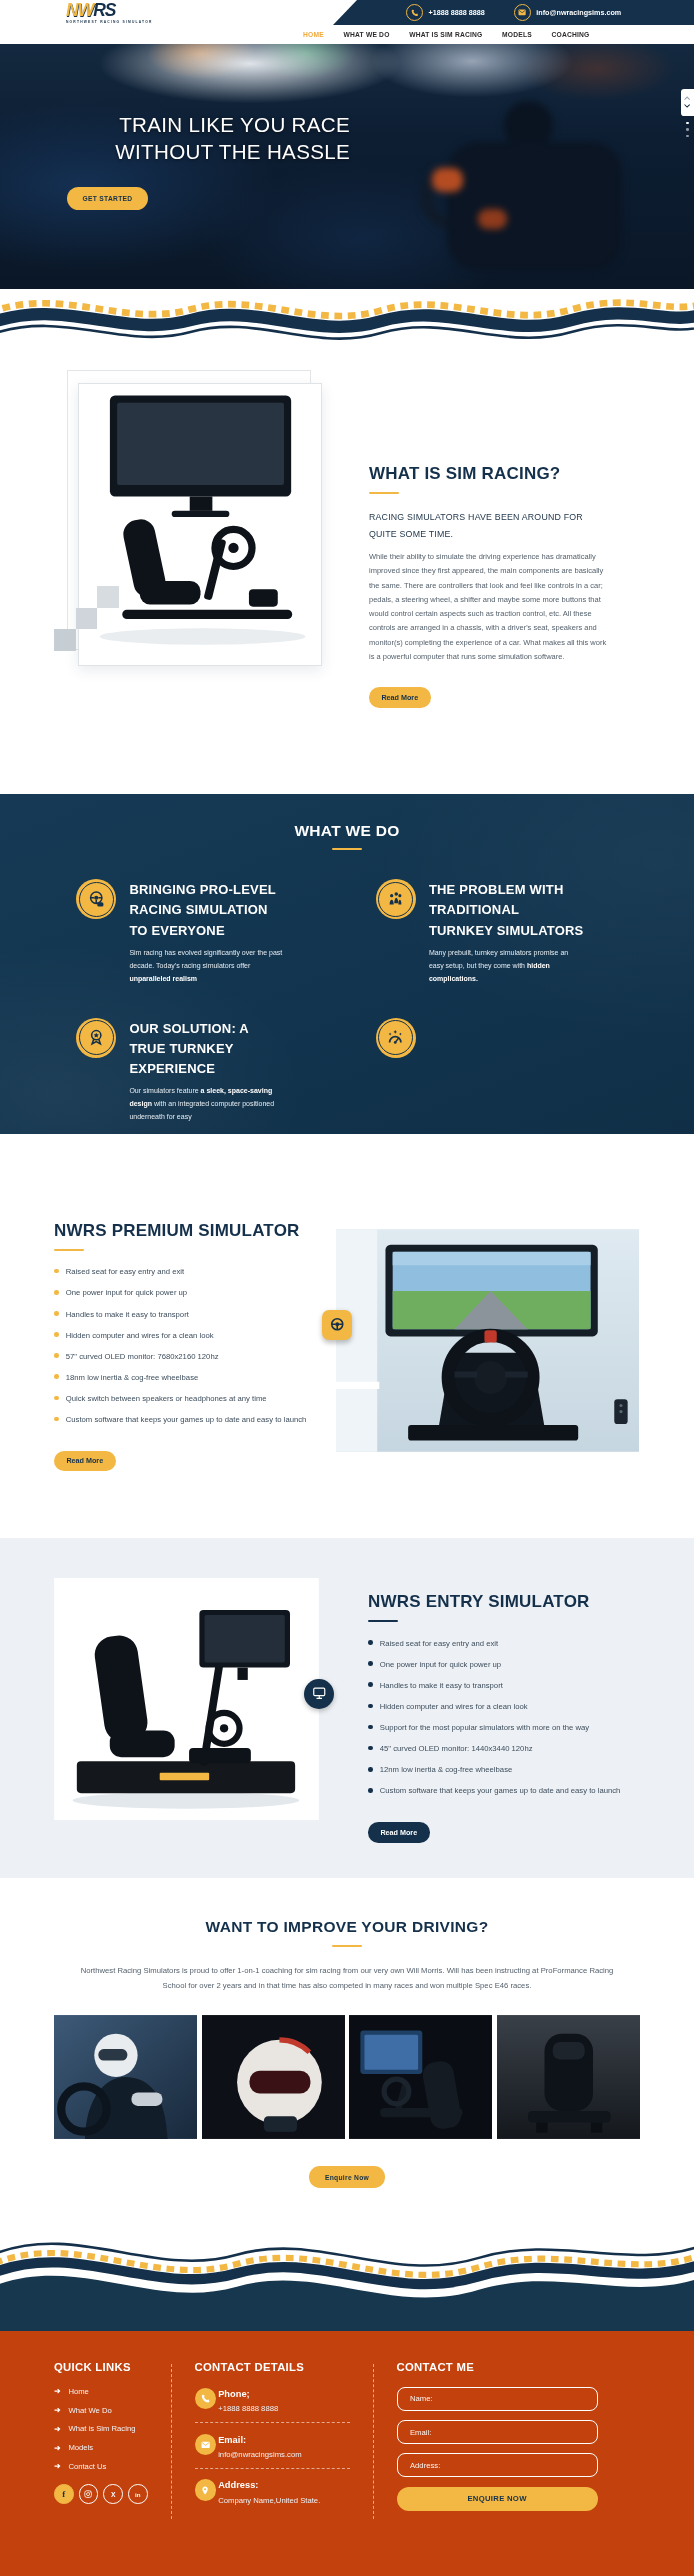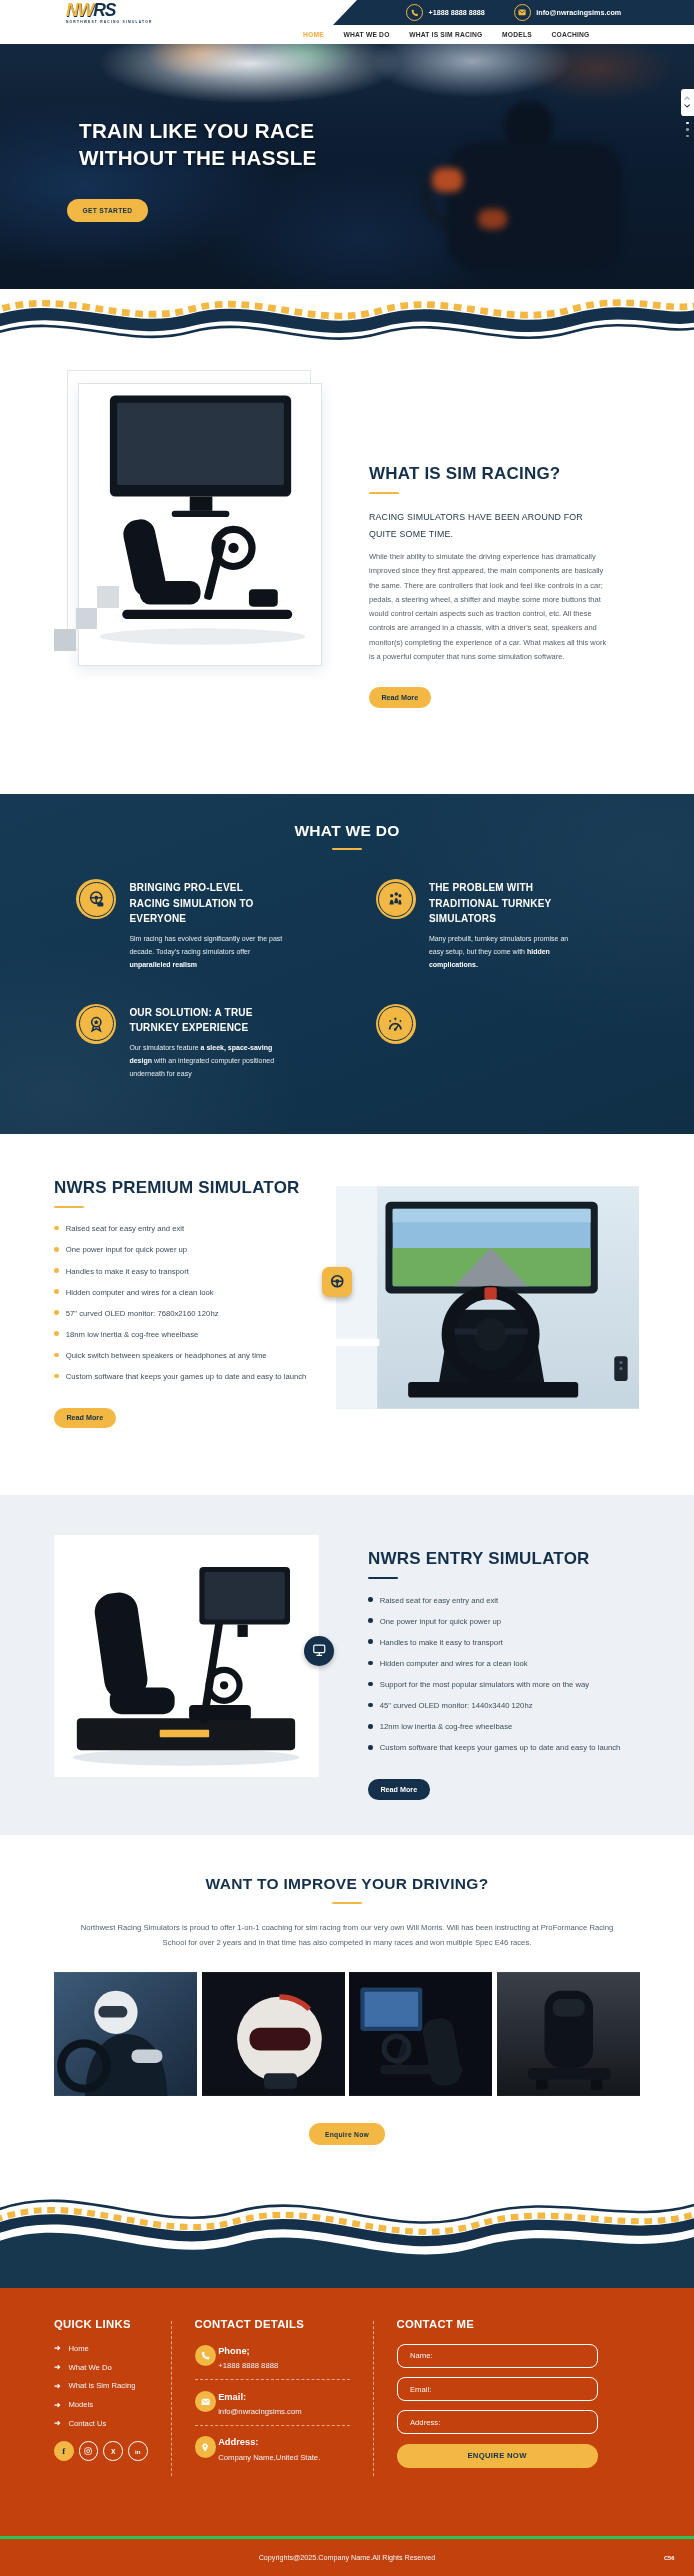--- a/index.html
+++ b/index.html
@@ -39,22 +39,22 @@
       radial-gradient(222px 103px at 52% 80%, rgba(22,52,92,.45), transparent 72%),
       linear-gradient(180deg,#14293f 0%,#0d1e33 38%,#0a1727 100%);}
   .hero-person{position:absolute;right:41px;top:57px;width:237px;height:175px;filter:blur(3.6px);}
   .hp-head{position:absolute;left:88px;top:0;width:49px;height:49px;border-radius:50%;background:#0a1320;}
   .hp-torso{position:absolute;left:31px;top:41px;width:175px;height:129px;border-radius:31px;background:#0b1523;}
   .hp-wheel{position:absolute;left:5.2px;top:62px;width:67px;height:67px;border-radius:50%;
             border:11.3px solid #101a28;box-sizing:border-box;background:transparent;}
   .hp-glove{position:absolute;left:15.5px;top:67px;width:31px;height:24px;border-radius:10.3px;background:#b44c22;}
   .hp-glove2{position:absolute;left:62px;top:108px;width:29px;height:20.6px;border-radius:9.3px;background:#8e3a1c;}
   .hero-content{position:absolute;left:67px;top:61px;width:289px;}
-  .hero h1{margin:12px;color:#fff;font-size:20.6px;line-height:1.33;font-weight:700;letter-spacing:0.3px;
-           text-shadow:0 1px 3.1px rgba(0,0,0,.55);}
+  .hero h1{margin:6px;color:#fff;font-size:20.6px;line-height:1.33;font-weight:400;letter-spacing:0.3px;
+           text-shadow:0 1px 3.1px rgba(0,0,0,.55);text-align:right;}
   .hero p{margin:13.4px 0 0;color:#e8edf2;font-size:8.2px;line-height:1.95;width:242px;
           text-shadow:0 0.5px 2.1px rgba(0,0,0,.5);}
   .btn{display:inline-flex;align-items:center;justify-content:center;border:none;border-radius:12.4px;
        background:#F2B843;color:#14304A;font-weight:800;font-family:"Liberation Sans",sans-serif;}
   .hero-btn{margin-top:15.5px;height:23px;padding:0 15.5px;font-size:6.7px;letter-spacing:0.3px;}
   .scrollwidget{position:absolute;right:0;top:45px;width:13.4px;height:27px;background:#fff;
                 border-radius:3.1px 0 0 3.1px;display:flex;flex-direction:column;align-items:center;
                 justify-content:center;gap:4.1px;}
   .herodots{position:absolute;right:5.2px;top:78px;display:flex;flex-direction:column;gap:4.1px;}
   .herodots span{width:2.6px;height:2.6px;border-radius:50%;background:rgba(255,255,255,.55);}
@@ -93,27 +93,27 @@
       linear-gradient(160deg,#163a55 0%,#12344e 55%,#102f47 100%);}
   .sec-wwd h2{margin:0;text-align:center;color:#fff;font-size:15.5px;font-weight:800;letter-spacing:0.3px;}
   .wwd-rule{width:30px;height:2.6px;background:#F2B843;border-radius:1px;margin:8.2px auto 0;}
   .wwd-grid{display:grid;grid-template-columns:1fr 1fr;column-gap:57px;row-gap:32px;
             padding:29px 76px 0;box-sizing:border-box;}
   .wwd-card{display:flex;gap:13.4px;}
   .wwd-icon{width:40px;height:40px;border-radius:50%;background:#F2B843;flex:none;
             display:flex;align-items:center;justify-content:center;}
   .wwd-icon .ring{width:33px;height:33px;border-radius:50%;border:1px solid #14304A;
             display:flex;align-items:center;justify-content:center;}
-  .wwd-card h3{margin:1px 0 6.2px;color:#fff;font-size:10px;font-weight:800;line-height:1.55;
+  .wwd-card h3{margin:1px 0 6.2px;color:#fff;font-size:13px;font-weight:800;line-height:1.55;
                letter-spacing:0.2px;width:155px;}
   .wwd-card p{margin:0;color:#e6ecf1;font-size:7px;line-height:1.85;width:155px;}
   .wwd-card b{color:#fff;}
 
   
-  .sec-premium{height:361px;background:#fff;display:flex;padding:44px 54px 8px;box-sizing:border-box;}
+  .sec-premium{height:361px;background:#fff;display:flex;padding:44px 54px 8px;box-sizing:border-box;margin-top:43px;}
   .bullets{list-style:none;margin:0;padding:0;width:268px;}
   .bullets li{display:flex;gap:7.2px;font-size:7.7px;color:#3d4d5c;line-height:1.6;margin-bottom:8.8px;}
   .dot{width:4.6px;height:4.6px;border-radius:50%;background:#F2B843;flex:none;margin-top:2.6px;}
   .dot.dark{background:#14304A;}
   .premium-visual{position:relative;margin-left:14.4px;margin-top:8.2px;flex:none;}
   .pbadge{position:absolute;left:-14.4px;top:81px;width:30px;height:30px;border-radius:7.2px;
           background:#F2B843;display:flex;align-items:center;justify-content:center;
           box-shadow:0 2.1px 5.2px rgba(0,0,0,.25);}
   .ebadge{position:absolute;right:-15px;top:101px;width:30px;height:30px;border-radius:50%;
           background:#14304A;display:flex;align-items:center;justify-content:center;

